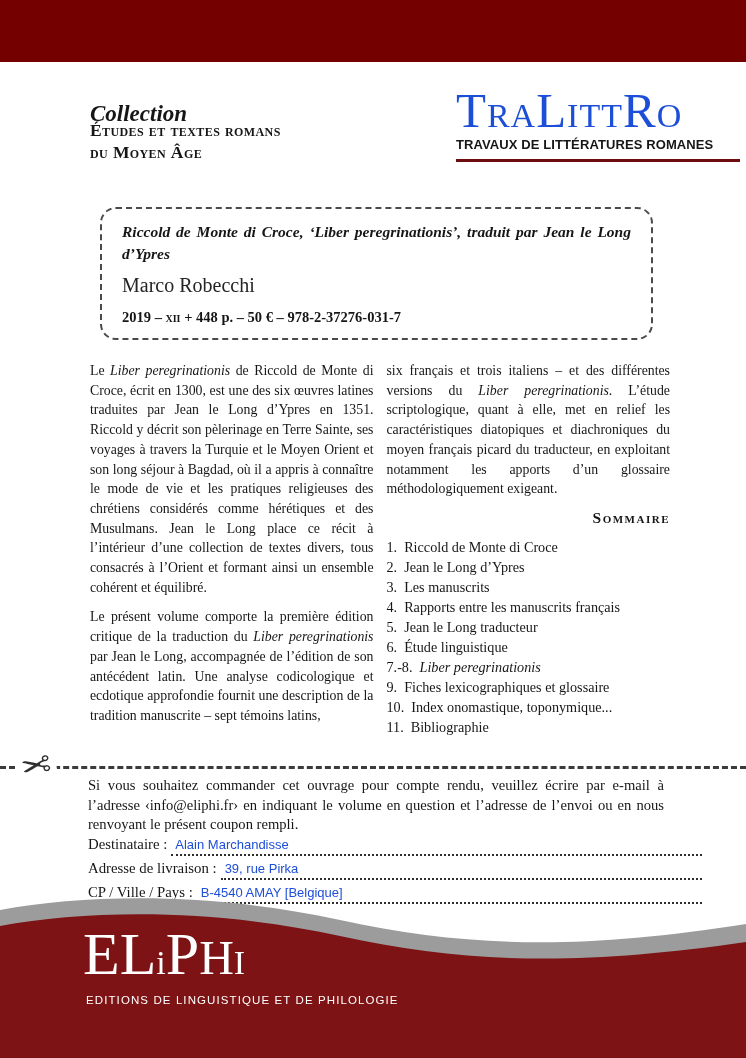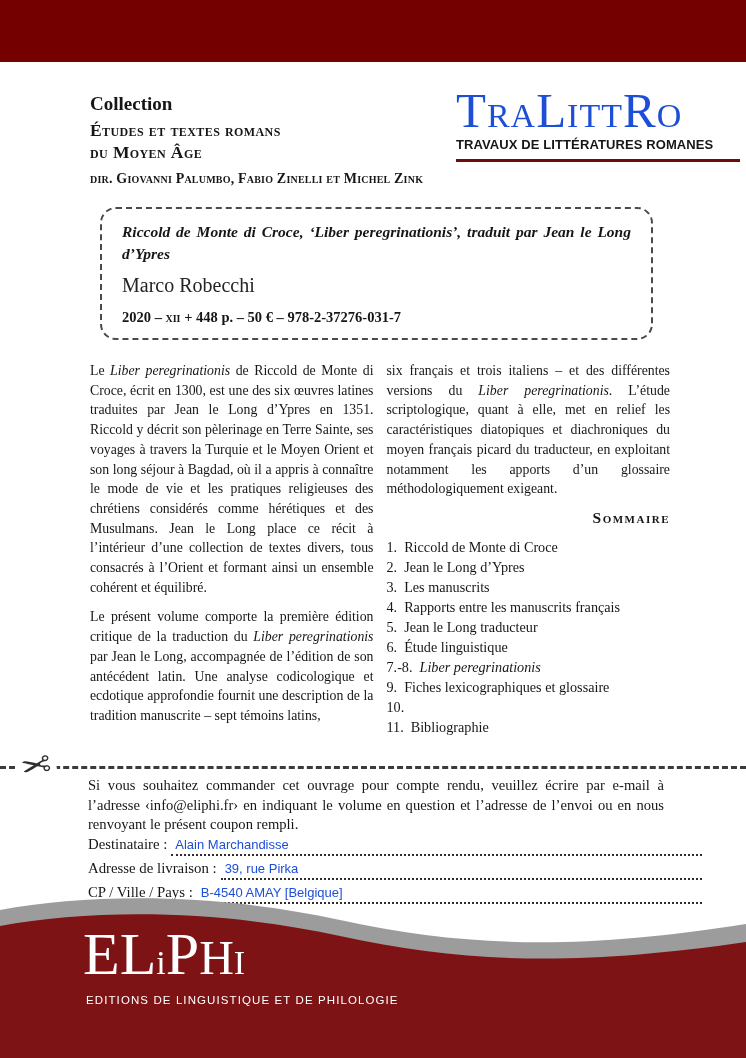--- a/index.html
+++ b/index.html
@@ -3,21 +3,21 @@
 <meta charset="utf-8">
 <style>
   html,body{margin:0;padding:0;background:#ffffff;}
   .page{position:relative;width:746px;height:1058px;background:#fff;overflow:hidden;
         font-family:"Liberation Serif",serif;color:#161616;}
 
   
   .topbar{position:absolute;left:0;top:0;width:746px;height:62px;background:#740000;}
 
   
-  .collection{position:absolute;left:90px;top:93px;font-weight:700;font-size:19px;}
+  .collection{position:absolute;left:90px;top:101px;font-style:italic;font-weight:700;font-size:23px;}
   .series{position:absolute;left:90px;top:119px;font-weight:700;font-size:17.5px;line-height:22px;
           font-variant:small-caps;letter-spacing:.4px;}
   .directors{position:absolute;left:90px;top:171px;font-variant:small-caps;font-weight:700;
              font-size:14px;letter-spacing:.2px;}
 
   
   .logoblock{position:absolute;left:456px;top:86px;width:284px;}
   .logotext{font-variant:small-caps;font-size:49px;line-height:50px;white-space:nowrap;color:#1d4ed8;letter-spacing:1px;}
   .logotag{font-family:"Liberation Sans",sans-serif;font-weight:700;font-size:13px;
            letter-spacing:.1px;margin-top:1px;white-space:nowrap;}
@@ -79,32 +79,31 @@
 
   <div class="topbar"></div>
 
   <div class="collection">Collection</div>
 
   <div class="series">
     <div>Études et textes romans</div>
     <div>du Moyen Âge</div>
   </div>
 
-  <div class="directors">dir. Giovanni Palumbo, Fabio Zinelli et Michel Zink</div>
 
   <div class="logoblock">
     <div class="logotext">TraLittRo</div>
     <div class="logotag">TRAVAUX DE LITTÉRATURES ROMANES</div>
     <div class="logorule"></div>
   </div>
 
   <div class="bookbox">
     <p class="booktitle">Riccold de Monte di Croce, ‘Liber peregrinationis’, traduit par Jean le Long d’Ypres</p>
     <div class="bookauthor">Marco Robecchi</div>
-    <div class="pubinfo"><span>2020 – </span><span class="run-sc">xii</span><span> + 448 p. – 50 € – 978-2-37276-031-7</span></div>
+    <div class="pubinfo"><span>2019 – </span><span class="run-sc">xii</span><span> + 448 p. – 50 € – 978-2-37276-031-7</span></div>
   </div>
 
   <div class="cols">
     <div class="col">
       <p class="bp"><span>Le </span><span class="run-i">Liber peregrinationis</span><span> de Riccold de Monte di Croce, écrit en 1300, est une des six œuvres latines traduites par Jean le Long d’Ypres en 1351. Riccold y décrit son pèlerinage en Terre Sainte, ses voyages à travers la Turquie et le Moyen Orient et son long séjour à Bagdad, où il a appris à connaître le mode de vie et les pratiques religieuses des chrétiens considérés comme hérétiques et des Musulmans. Jean le Long place ce récit à l’intérieur d’une collection de textes divers, tous consacrés à l’Orient et formant ainsi un ensemble cohérent et équilibré.</span></p>
       <p class="bp"><span>Le présent volume comporte la première édition critique de la traduction du </span><span class="run-i">Liber peregrinationis</span><span> par Jean le Long, accompagnée de l’édition de son antécédent latin. Une analyse codicologique et ecdotique approfondie fournit une description de la tradition manuscrite – sept témoins latins,</span></p>
     </div>
     <div class="col">
       <p class="bp"><span>six français et trois italiens – et des différentes versions du </span><span class="run-i">Liber peregrinationis</span><span>. L’étude scriptologique, quant à elle, met en relief les caractéristiques diatopiques et diachroniques du moyen français picard du traducteur, en exploitant notamment les apports d’un glossaire méthodologiquement exigeant.</span></p>
       <div class="somhead">Sommaire</div>
@@ -136,20 +135,21 @@
         <li>
             <span class="num">7.-8.</span>
             <span class="it">Liber peregrinationis</span>
           </li>
         <li>
             <span class="num">9.</span>
             <span>Fiches lexicographiques et glossaire</span>
           </li>
         <li>
             <span class="num">10.</span>
+            <span>Index onomastique, toponymique...</span>
           </li>
         <li>
             <span class="num">11.</span>
             <span>Bibliographie</span>
           </li>
       </ul>
     </div>
   </div>
 
   <div class="cutline"></div>

